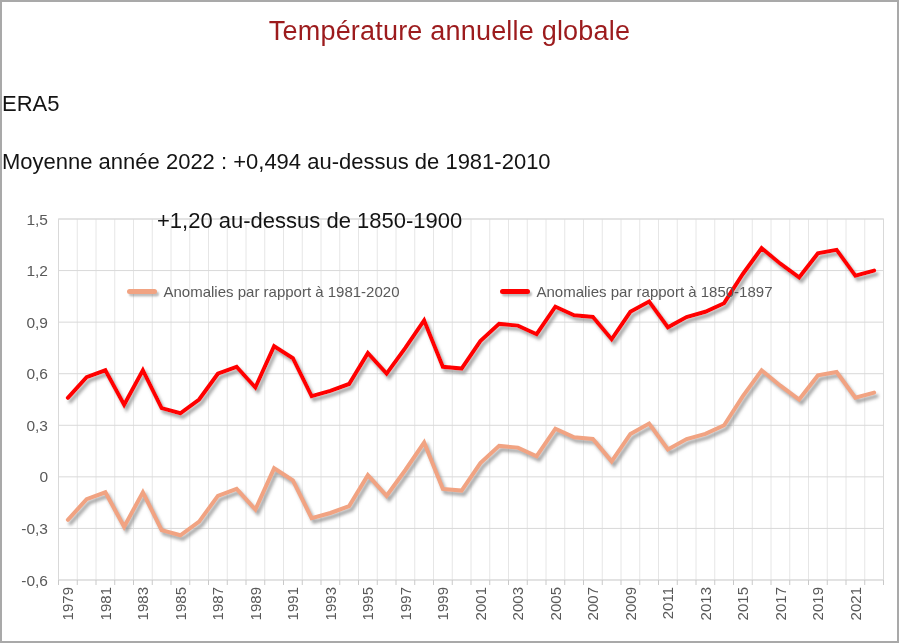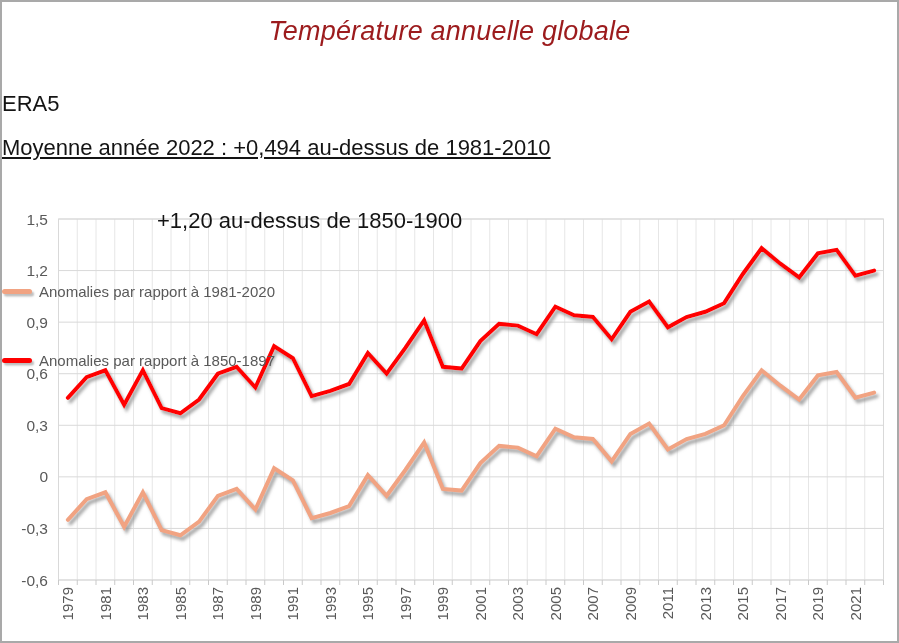--- a/index.html
+++ b/index.html
@@ -3,32 +3,32 @@
 <meta charset="utf-8">
 <style>
   html,body { margin:0; padding:0; background:#ffffff; }
   .page {
     position:relative; width:899px; height:643px; box-sizing:border-box;
     border:2px solid #a9a9a9; background:#ffffff; overflow:hidden;
     font-family:"Liberation Sans", sans-serif;
   }
   .chart-title {
     position:absolute; top:14px; left:0; width:100%; text-align:center;
-    font-size:27px; font-weight:400; color:#9c1b1d; letter-spacing:.2px;font-style:italic;
+    font-size:27px; font-weight:400; color:#9c1b1d; letter-spacing:.2px;
   }
   .sub-line {
     position:absolute; left:0; width:100%; text-align:left;
     font-size:22px; color:#141414;
   }
   #era5-line  { top:58px; }
-  #stat-line1 { top:76px;text-decoration:underline; }
+  #stat-line1 { top:90px; }
   #stat-line2 { top:123px; transform:translateX(155px); }
   .legend {
     position:absolute; top:172px; left:0; width:100%;
-    display:flex; justify-content:center; gap:52px;flex-direction:column;
+    display:flex; justify-content:center; gap:100px;
   }
   .legend-item { display:flex; align-items:center; gap:7px;
     font-size:15px; color:#595959; }
   .swatch { width:30px; height:4.5px; border-radius:2.5px;
     box-shadow:2px 2.5px 2px rgba(110,110,110,.45); }
   #chart-svg { position:absolute; top:0; left:0; }
   .hdr-layer { position:relative; z-index:2; }
 </style>
 </head>
 <body>

